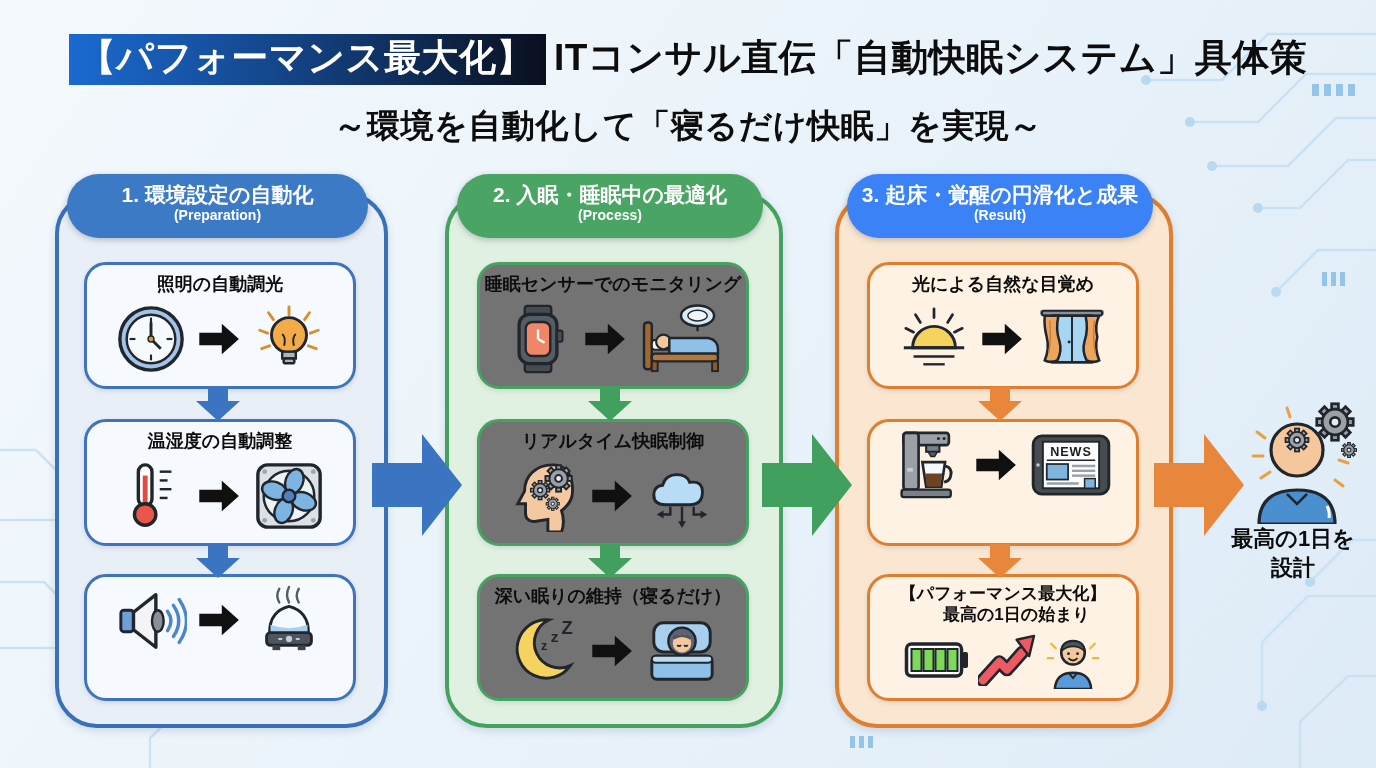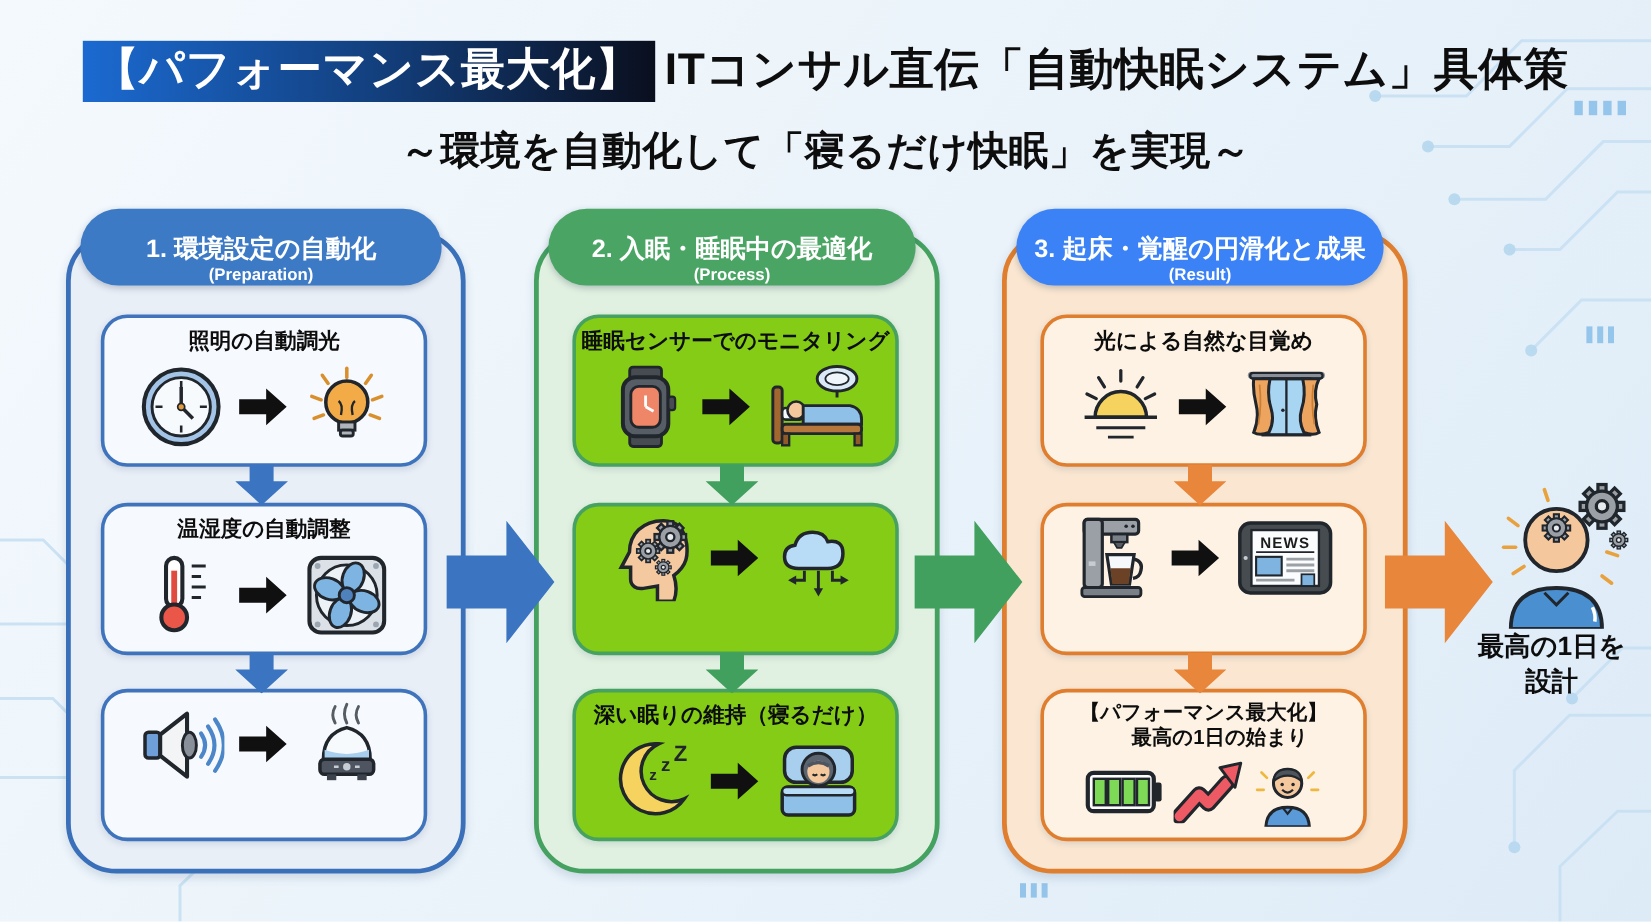--- a/index.html
+++ b/index.html
@@ -19,27 +19,27 @@
   .panel{position:absolute;top:192px;height:528px;border-radius:42px;border:4px solid;z-index:1;
          box-shadow:0 3px 8px rgba(40,70,110,.16);}
   #panel1{left:55px;width:325px;border-color:#3a70ba;background:#e9eff7;}
   #panel2{left:445px;width:330px;border-color:#45a160;background:#e1f1e1;}
   #panel3{left:835px;width:330px;border-color:#df7e2e;background:#fbe7d1;}
   .pill{position:absolute;top:174px;height:64px;border-radius:34px;color:#fff;text-align:center;z-index:3;
         box-shadow:0 2px 6px rgba(30,50,80,.28);}
   #pill1{left:67px;width:301px;background:#3d7ac6;}
   #pill2{left:457px;width:306px;background:#4aa564;}
   #pill3{left:847px;width:306px;background:#3b82f6;}
-  .pill-title{font-size:21px;font-weight:bold;margin-top:21px;line-height:25px;}
+  .pill-title{font-size:21px;font-weight:bold;margin-top:8px;line-height:25px;}
   .pill-sub{font-size:14px;font-weight:bold;line-height:17px;}
   
   .fbox{position:absolute;width:266px;height:121px;border:3px solid;border-radius:22px;z-index:2;
         text-align:center;box-shadow:0 2px 5px rgba(40,70,110,.14);}
   .c1box{border-color:#3f74bd;background:#f6f9fd;}
-  .c2box{border-color:#47a262;background:#84cc16;}
+  .c2box{border-color:#47a262;background:#737373;}
   .c3box{border-color:#df7e2e;background:#fdf2e3;}
   .fbox-title{font-size:18px;font-weight:bold;margin-top:8px;line-height:23px;}
   .fbox-title2{font-size:17px;font-weight:bold;line-height:21px;margin-left:27px;}
   .tight{margin-top:6px;font-size:17px;line-height:21px;}
   .icon-row{display:flex;justify-content:center;align-items:center;gap:12px;margin-top:1px;height:84px;}
   .icon-row.small{height:62px;gap:8px;margin-top:4px;}
   .stepdown{position:absolute;z-index:3;}
   .bigarrow{position:absolute;top:430px;z-index:2;}
   
   #output-icon{position:absolute;left:1243px;top:398px;z-index:2;}
@@ -265,20 +265,21 @@
       <circle cx="25" cy="40" r="7.5" fill="#f4c79c" stroke="#20262c" stroke-width="2.2"></circle>
       <path d="M31 36 h40 q10 2 10 12 v4 h-50 z" fill="#8fc0e8" stroke="#20262c" stroke-width="2.5"></path>
       <rect x="13" y="52" width="68" height="8" rx="3" fill="#b5773c" stroke="#20262c" stroke-width="2.5"></rect>
       <rect x="13" y="60" width="6" height="10" fill="#8f5a28" stroke="#20262c" stroke-width="2"></rect>
       <rect x="75" y="60" width="6" height="10" fill="#8f5a28" stroke="#20262c" stroke-width="2"></rect>
     </svg>
   </div>
 </div>
 
 <div class="fbox c2box" style="left:477px;top:419px">
+  <div class="fbox-title">リアルタイム快眠制御</div>
   <div class="icon-row">
     <svg width="72" height="72" viewBox="0 0 74 74">
       <path d="M46 5 C28 5 17 17 17 32 l-7 13 h8 v10 c0 6 5 9 11 8 l12 -2 v13 h14 c3 -8 2 -16 0 -22 c12 -9 12 -18 11 -27 C64 12 58 5 46 5 z" fill="#f5c9a0" stroke="#20262c" stroke-width="3"></path>
       <use href="#gearG" transform="translate(33,31) scale(0.72)"></use>
       <use href="#gearG" transform="translate(52,19) scale(1)"></use>
       <use href="#gearG" transform="translate(46,45) scale(0.5)"></use>
     </svg>
     <svg width="42" height="36" viewBox="0 0 46 40">
       <polygon points="0,13 25,13 25,3 44,20 25,37 25,27 0,27" fill="#101010"></polygon>
     </svg>

